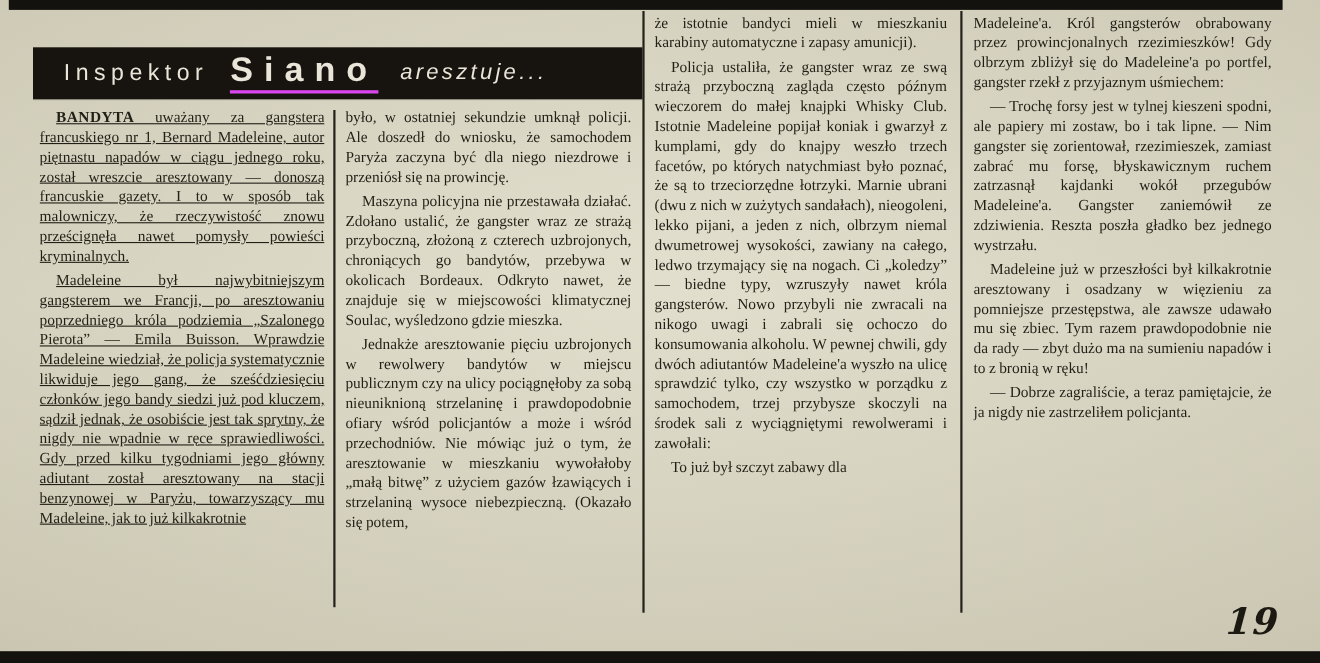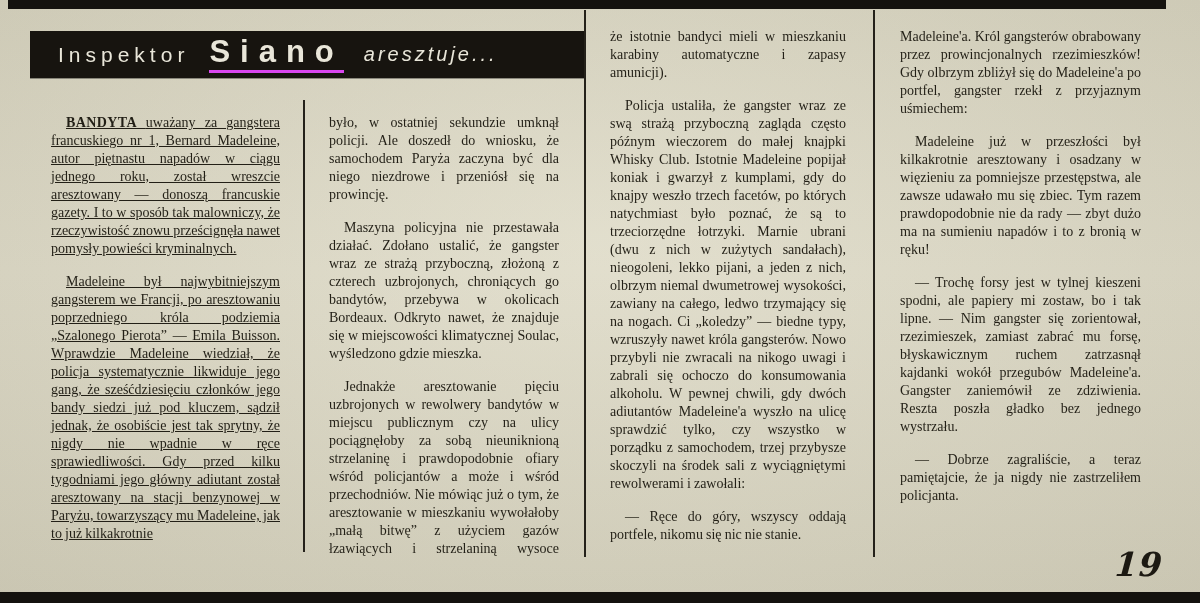--- a/index.html
+++ b/index.html
@@ -12,21 +12,21 @@
       radial-gradient(ellipse at 50% 40%, rgba(255,255,250,0.18), rgba(0,0,0,0.05)),
       linear-gradient(180deg, #d6d2bd 0%, #dcd8c4 45%, #d4d0bb 100%);
     font-family:"Liberation Serif", serif;
     color:#221f16;
   }
   .edge-bar { position:absolute; background:#14120e; }
   .edge-bar.top { left:8px; top:0; width:1158px; height:9px; }
   .edge-bar.bottom { left:0; top:592px; width:1200px; height:11px; }
 
   .banner {
-    position:absolute; left:30px; top:31px; width:554px; height:47px;
+    position:absolute; left:30px; top:43px; width:554px; height:47px;
     background:#17140f;
     color:#e9e6d9;
     display:flex; align-items:center;
     padding-left:28px; gap:20px;
     box-shadow:0 1px 0 rgba(0,0,0,0.35);
   }
   .banner .prefix {
     font-family:"Liberation Sans", sans-serif;
     font-size:21px; letter-spacing:5px; font-weight:400;
   }
@@ -41,21 +41,21 @@
     font-size:20px; letter-spacing:3px; font-weight:400;font-style:italic;
   }
 
   .col {
     position:absolute; overflow:hidden;
     text-align:justify;
     font-size:14px; line-height:18px;
     hyphens:auto; -webkit-hyphens:auto;
     word-spacing:-0.4px;
   }
-  .col p { margin:15px; }
+  .col p { margin:0; }
   .col p + p { margin-top:4px; }
   .col p.indent { text-indent:15px; }
   .col strong { font-weight:700; letter-spacing:0.4px; }
 
   .col1 { left:36px;  top:99px; width:259px; height:457px;text-decoration:underline; }
   .col2 { left:314px; top:99px; width:260px; height:457px; }
   .col3 { left:595px; top:13px; width:266px; height:546px; }
   .col4 { left:885px; top:13px; width:271px; height:546px; }
 
   .rule { position:absolute; width:2px; background:#24211a; }
@@ -90,27 +90,26 @@
       <p class="indent">Madeleine był najwybitniejszym gangsterem we Francji, po aresztowaniu poprzedniego króla podziemia „Szalonego Pierota” — Emila Buisson. Wprawdzie Madeleine wiedział, że policja systematycznie likwiduje jego gang, że sześćdziesięciu członków jego bandy siedzi już pod kluczem, sądził jednak, że osobiście jest tak sprytny, że nigdy nie wpadnie w ręce sprawiedliwości. Gdy przed kilku tygodniami jego główny adiutant został aresztowany na stacji benzynowej w Paryżu, towarzyszący mu Madeleine, jak to już kilkakrotnie</p>
     </div>
   <div class="col col2">
       <p class="">było, w ostatniej sekundzie umknął policji. Ale doszedł do wniosku, że samochodem Paryża zaczyna być dla niego niezdrowe i przeniósł się na prowincję.</p>
       <p class="indent">Maszyna policyjna nie przestawała działać. Zdołano ustalić, że gangster wraz ze strażą przyboczną, złożoną z czterech uzbrojonych, chroniących go bandytów, przebywa w okolicach Bordeaux. Odkryto nawet, że znajduje się w miejscowości klimatycznej Soulac, wyśledzono gdzie mieszka.</p>
       <p class="indent">Jednakże aresztowanie pięciu uzbrojonych w rewolwery bandytów w miejscu publicznym czy na ulicy pociągnęłoby za sobą nieuniknioną strzelaninę i prawdopodobnie ofiary wśród policjantów a może i wśród przechodniów. Nie mówiąc już o tym, że aresztowanie w mieszkaniu wywołałoby „małą bitwę” z użyciem gazów łzawiących i strzelaniną wysoce niebezpieczną. (Okazało się potem,</p>
     </div>
   <div class="col col3">
       <p class="">że istotnie bandyci mieli w mieszkaniu karabiny automatyczne i zapasy amunicji).</p>
       <p class="indent">Policja ustaliła, że gangster wraz ze swą strażą przyboczną zagląda często późnym wieczorem do małej knajpki Whisky Club. Istotnie Madeleine popijał koniak i gwarzył z kumplami, gdy do knajpy weszło trzech facetów, po których natychmiast było poznać, że są to trzeciorzędne łotrzyki. Marnie ubrani (dwu z nich w zużytych sandałach), nieogoleni, lekko pijani, a jeden z nich, olbrzym niemal dwumetrowej wysokości, zawiany na całego, ledwo trzymający się na nogach. Ci „koledzy” — biedne typy, wzruszyły nawet króla gangsterów. Nowo przybyli nie zwracali na nikogo uwagi i zabrali się ochoczo do konsumowania alkoholu. W pewnej chwili, gdy dwóch adiutantów Madeleine'a wyszło na ulicę sprawdzić tylko, czy wszystko w porządku z samochodem, trzej przybysze skoczyli na środek sali z wyciągniętymi rewolwerami i zawołali:</p>
-      <p class="indent">— Ręce do góry, wszyscy oddają portfele, nikomu się nic nie stanie.</p>
       <p class="indent">To już był szczyt zabawy dla</p>
     </div>
   <div class="col col4">
       <p class="">Madeleine'a. Król gangsterów obrabowany przez prowincjonalnych rzezimieszków! Gdy olbrzym zbliżył się do Madeleine'a po portfel, gangster rzekł z przyjaznym uśmiechem:</p>
+      <p class="indent">— Trochę forsy jest w tylnej kieszeni spodni, ale papiery mi zostaw, bo i tak lipne. — Nim gangster się zorientował, rzezimieszek, zamiast zabrać mu forsę, błyskawicznym ruchem zatrzasnął kajdanki wokół przegubów Madeleine'a. Gangster zaniemówił ze zdziwienia. Reszta poszła gładko bez jednego wystrzału.</p>
       <p class="indent">Madeleine już w przeszłości był kilkakrotnie aresztowany i osadzany w więzieniu za pomniejsze przestępstwa, ale zawsze udawało mu się zbiec. Tym razem prawdopodobnie nie da rady — zbyt dużo ma na sumieniu napadów i to z bronią w ręku!</p>
-      <p class="indent">— Trochę forsy jest w tylnej kieszeni spodni, ale papiery mi zostaw, bo i tak lipne. — Nim gangster się zorientował, rzezimieszek, zamiast zabrać mu forsę, błyskawicznym ruchem zatrzasnął kajdanki wokół przegubów Madeleine'a. Gangster zaniemówił ze zdziwienia. Reszta poszła gładko bez jednego wystrzału.</p>
       <p class="indent">— Dobrze zagraliście, a teraz pamiętajcie, że ja nigdy nie zastrzeliłem policjanta.</p>
     </div>
 
   <div class="rule rule1"></div>
   <div class="rule rule2"></div>
   <div class="rule rule3"></div>
 
   <div class="page-number">19</div>
 
 </div>

